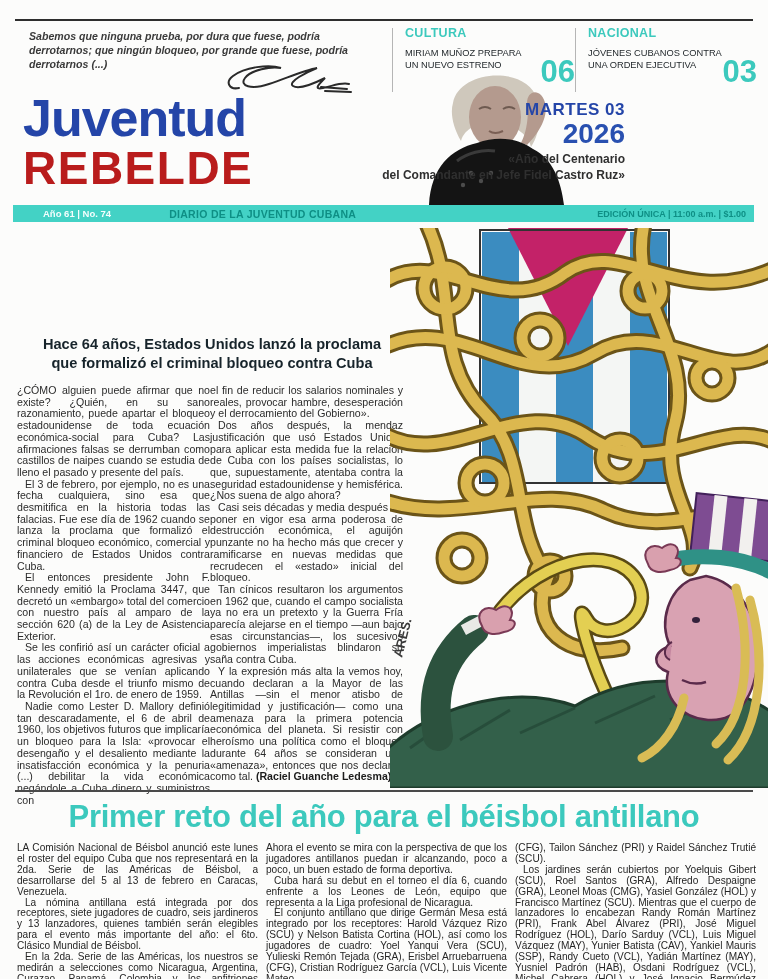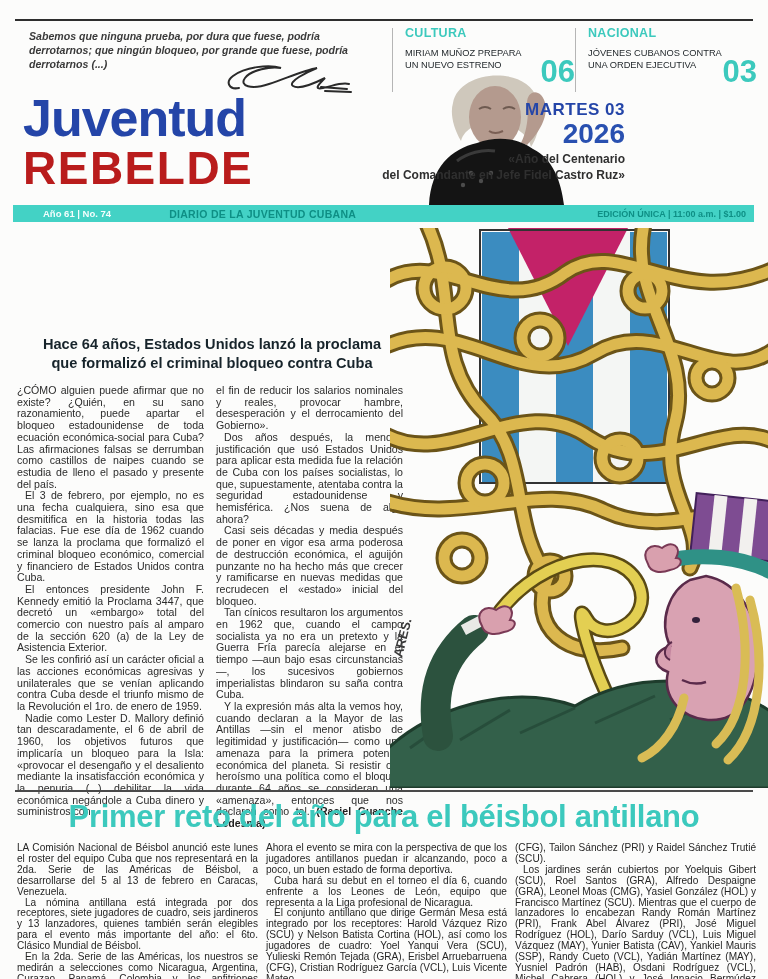--- a/index.html
+++ b/index.html
@@ -35,21 +35,21 @@
              display:flex; align-items:center; font-weight:bold;padding-left:20px; }
   .infobar .ib-left { margin-left:10px; font-size:9.5px; color:#f4fefd; }
   .infobar .ib-center { margin-left:58px; font-size:10.5px; color:#0e8f85; letter-spacing:.3px; }
   .infobar .ib-right { margin-left:auto; margin-right:8px; font-size:9px; color:#0e8f85; }
   
   .lead { position:absolute; left:0; top:228px; width:768px; height:560px; }
   .lead h1 { position:absolute; left:0; top:4px; width:422px; text-align:center;
              font-size:43px; line-height:46px; color:#3cc9bd; font-weight:bold; letter-spacing:-.5px; }
   .subhead { position:absolute; left:32px; top:107px; width:360px; text-align:center;
              font-size:14.6px; font-weight:bold; color:#17242b; line-height:1.28; }
-  .lead-cols { position:absolute; left:17px; top:157px; width:386px; display:flex; gap:12px; }
+  .lead-cols { position:absolute; left:17px; top:157px; width:386px; display:flex; gap:0; }
   .bodycol { flex:1; }
   .bodycol p { font-size:10.6px; line-height:11.7px; text-align:justify; color:#2b2b2b; }
   .bodycol p + p { text-indent:8px; }
   .bodycol b { color:#1c1c1c; }
   .lead-art { position:absolute; left:390px; top:0; width:378px; height:560px; }
   
   .rule2 { position:absolute; left:15px; top:790px; width:738px; height:2px; background:#4a4a4a; }
   .sports { position:absolute; left:0; top:799px; width:768px; }
   .sports h2 { width:100%; text-align:center; font-size:31px; color:#3cc9bd; font-weight:bold; letter-spacing:-.3px; }
   .sports-cols { position:absolute; left:17px; top:44px; width:739px; display:flex; gap:8px; }

